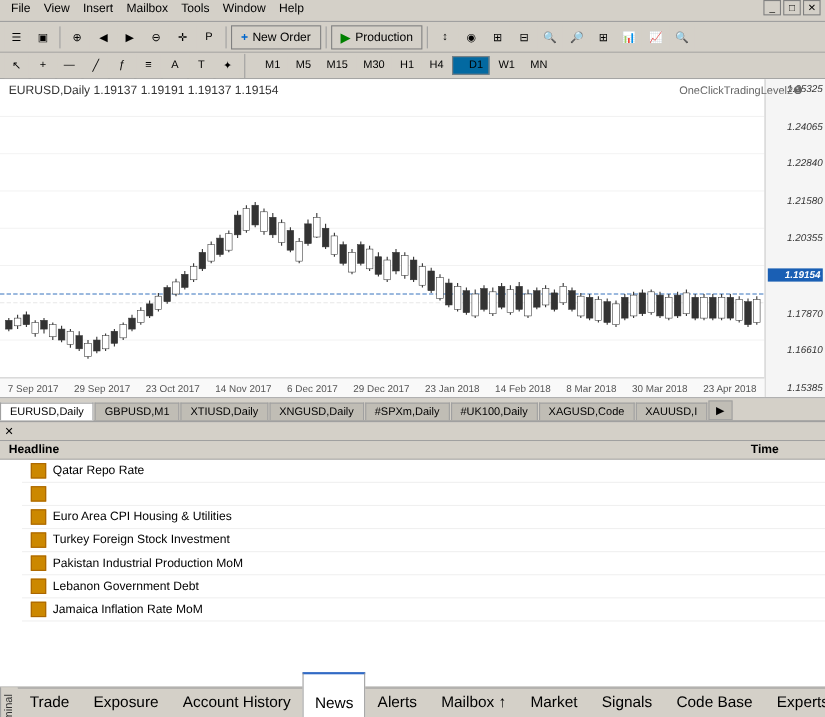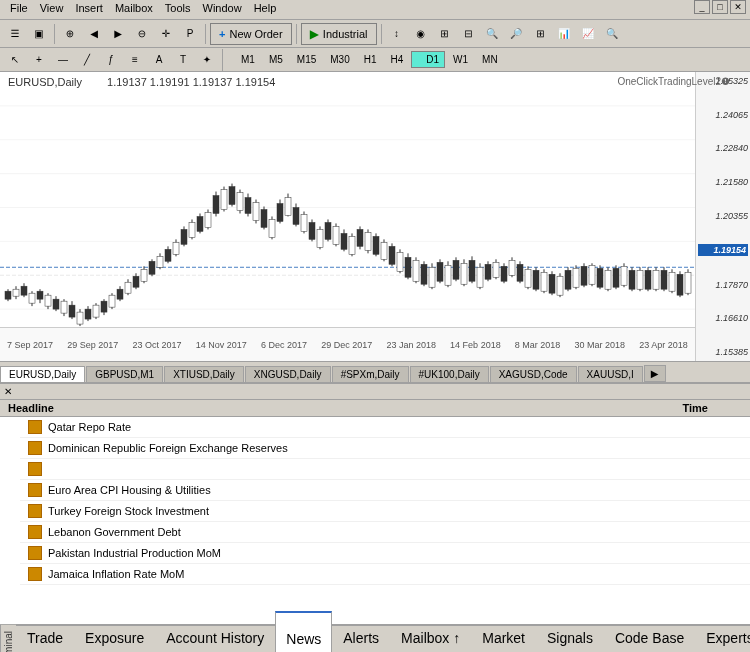--- a/index.html
+++ b/index.html
@@ -21,21 +21,21 @@
     .tf-btn { padding: 2px 5px; border: 1px solid transparent; cursor: pointer; font-size: 10px; background: #d4d0c8; }
     .tf-tools { display: flex; align-items: center; gap: 2px; border-right: 1px solid #a0a0a0; padding-right: 4px; margin-right: 4px; }
 
     
     .chart-container { background: white; height: 290px; position: relative; border-bottom: 1px solid #a0a0a0; }
     .chart-header { position: absolute; top: 4px; left: 8px; font-size: 11px; color: #333; z-index: 10; }
     .chart-top-right { position: absolute; top: 4px; right: 20px; font-size: 10px; color: #666; z-index: 10; }
     .chart-price-axis { position: absolute; right: 0; top: 0; width: 55px; height: 100%; background: #f5f5f5; border-left: 1px solid #ccc; display: flex; flex-direction: column; justify-content: space-between; padding: 4px 2px; font-size: 9px; color: #333; font-style: italic; }
     .price-label { text-align: right; }
     .price-label.current { background: #1a5fb4; color: white; padding: 1px 2px; font-weight: bold; }
-    .chart-time-axis { position: absolute; bottom: 0; left: 0; right: 55px; height: 34px; border-top: 1px solid #ccc; display: flex; align-items: center; justify-content: space-around; font-size: 9px; color: #555; background: #f9f9f9; }
+    .chart-time-axis { position: absolute; bottom: 0; left: 0; right: 55px; height: 18px; border-top: 1px solid #ccc; display: flex; align-items: center; justify-content: space-around; font-size: 9px; color: #555; background: #f9f9f9; }
 
     
     .chart-tabs { display: flex; background: #d4d0c8; border-bottom: 2px solid #a0a0a0; height: 22px; align-items: flex-end; overflow: hidden; }
     .chart-tab { padding: 2px 8px; border: 1px solid #a0a0a0; border-bottom: none; background: #c0bdb5; cursor: pointer; font-size: 10px; margin-right: 1px; white-space: nowrap; }
     .chart-tab.active { background: white; border-bottom: 2px solid white; margin-bottom: -2px; z-index: 1; }
     .chart-tab-arrow { padding: 2px 6px; cursor: pointer; font-size: 10px; border: 1px solid #a0a0a0; background: #c0bdb5; }
 
     
     .terminal-panel { display: flex; flex-direction: column; height: 240px; }
     .terminal-header { display: flex; align-items: center; background: #d4d0c8; border-bottom: 1px solid #a0a0a0; }
@@ -99,21 +99,21 @@
   <div class="toolbar-btn">✛</div>
   <div class="toolbar-btn">P</div>
   <div class="toolbar-separator"></div>
   <div class="new-order-btn">
     <span style="color:#0066cc;font-weight:bold;">+</span>
     <span>New Order</span>
   </div>
   <div class="toolbar-separator"></div>
   <div class="autotrading-btn">
     <span style="color:green;font-size:12px;">▶</span>
-    <span>Industrial</span>
+    <span>Production</span>
   </div>
   <div class="toolbar-separator"></div>
   <div class="toolbar-btn">↕</div>
   <div class="toolbar-btn">◉</div>
   <div class="toolbar-btn">⊞</div>
   <div class="toolbar-btn">⊟</div>
   <div class="toolbar-btn">🔍</div>
   <div class="toolbar-btn">🔎</div>
   <div class="toolbar-btn">⊞</div>
   <div class="toolbar-btn">📊</div>
@@ -133,29 +133,29 @@
     <div class="toolbar-btn">T</div>
     <div class="toolbar-btn">✦</div>
   </div>
   <div style="width:4px;"></div>
   <div class="tf-btn">M1</div>
   <div class="tf-btn">M5</div>
   <div class="tf-btn">M15</div>
   <div class="tf-btn">M30</div>
   <div class="tf-btn">H1</div>
   <div class="tf-btn">H4</div>
-  <div class="tf-btn" style="border:1px solid #808080; background:#5eead4;padding-left:14px;">D1</div>
+  <div class="tf-btn" style="border:1px solid #808080; background:#0369a1;padding-left:14px;">D1</div>
   <div class="tf-btn">W1</div>
   <div class="tf-btn">MN</div>
 </div>
 
 <div class="chart-container">
   <div class="chart-header">
     <span>EURUSD,Daily</span>
-    <span style="margin-left:22px;">1.19137 1.19191 1.19137 1.19154</span>
+    <span style="margin-left:0;">1.19137 1.19191 1.19137 1.19154</span>
   </div>
   <div class="chart-top-right">OneClickTradingLevel2❶</div>
 
   <svg class="chart-svg" viewBox="0 0 695 272" preserveAspectRatio="none" style="position:absolute;top:0;left:0;right:55px;bottom:18px;width:calc(100% - 55px);height:calc(100% - 18px);">
 
     <rect width="695" height="272" fill="white"></rect>
 
     <line x1="0" y1="34" x2="695" y2="34" stroke="#e8e8e8" stroke-width="0.5"></line>
     <line x1="0" y1="68" x2="695" y2="68" stroke="#e8e8e8" stroke-width="0.5"></line>
     <line x1="0" y1="102" x2="695" y2="102" stroke="#e8e8e8" stroke-width="0.5"></line>
@@ -406,40 +406,36 @@
     <div style="width:14px;"></div>
   </div>
 
   <div class="news-list">
     <div class="news-item">
       <div class="news-icon" style="background:#cc8800;"></div>
       <span class="news-text">Qatar Repo Rate</span>
     </div>
     <div class="news-item">
       <div class="news-icon" style="background:#cc8800;"></div>
-      <span class="news-text">Dominican Republic Foreign Exchange Reserves</span>
-    </div>
-    <div class="news-item">
-      <div class="news-icon" style="background:#cc8800;"></div>
     </div>
     <div class="news-item">
       <div class="news-icon" style="background:#cc8800;"></div>
       <span class="news-text">Euro Area CPI Housing &amp; Utilities</span>
     </div>
     <div class="news-item">
       <div class="news-icon" style="background:#cc8800;"></div>
       <span class="news-text">Turkey Foreign Stock Investment</span>
     </div>
     <div class="news-item">
       <div class="news-icon" style="background:#cc8800;"></div>
+      <span class="news-text">Pakistan Industrial Production MoM</span>
+    </div>
+    <div class="news-item">
+      <div class="news-icon" style="background:#cc8800;"></div>
       <span class="news-text">Lebanon Government Debt</span>
-    </div>
-    <div class="news-item">
-      <div class="news-icon" style="background:#cc8800;"></div>
-      <span class="news-text">Pakistan Industrial Production MoM</span>
     </div>
     <div class="news-item">
       <div class="news-icon" style="background:#cc8800;"></div>
       <span class="news-text">Jamaica Inflation Rate MoM</span>
     </div>
   </div>
 </div>
 
 <div style="display:flex; align-items:stretch; border-top:1px solid #a0a0a0;">
   <div class="terminal-side">Terminal</div>

